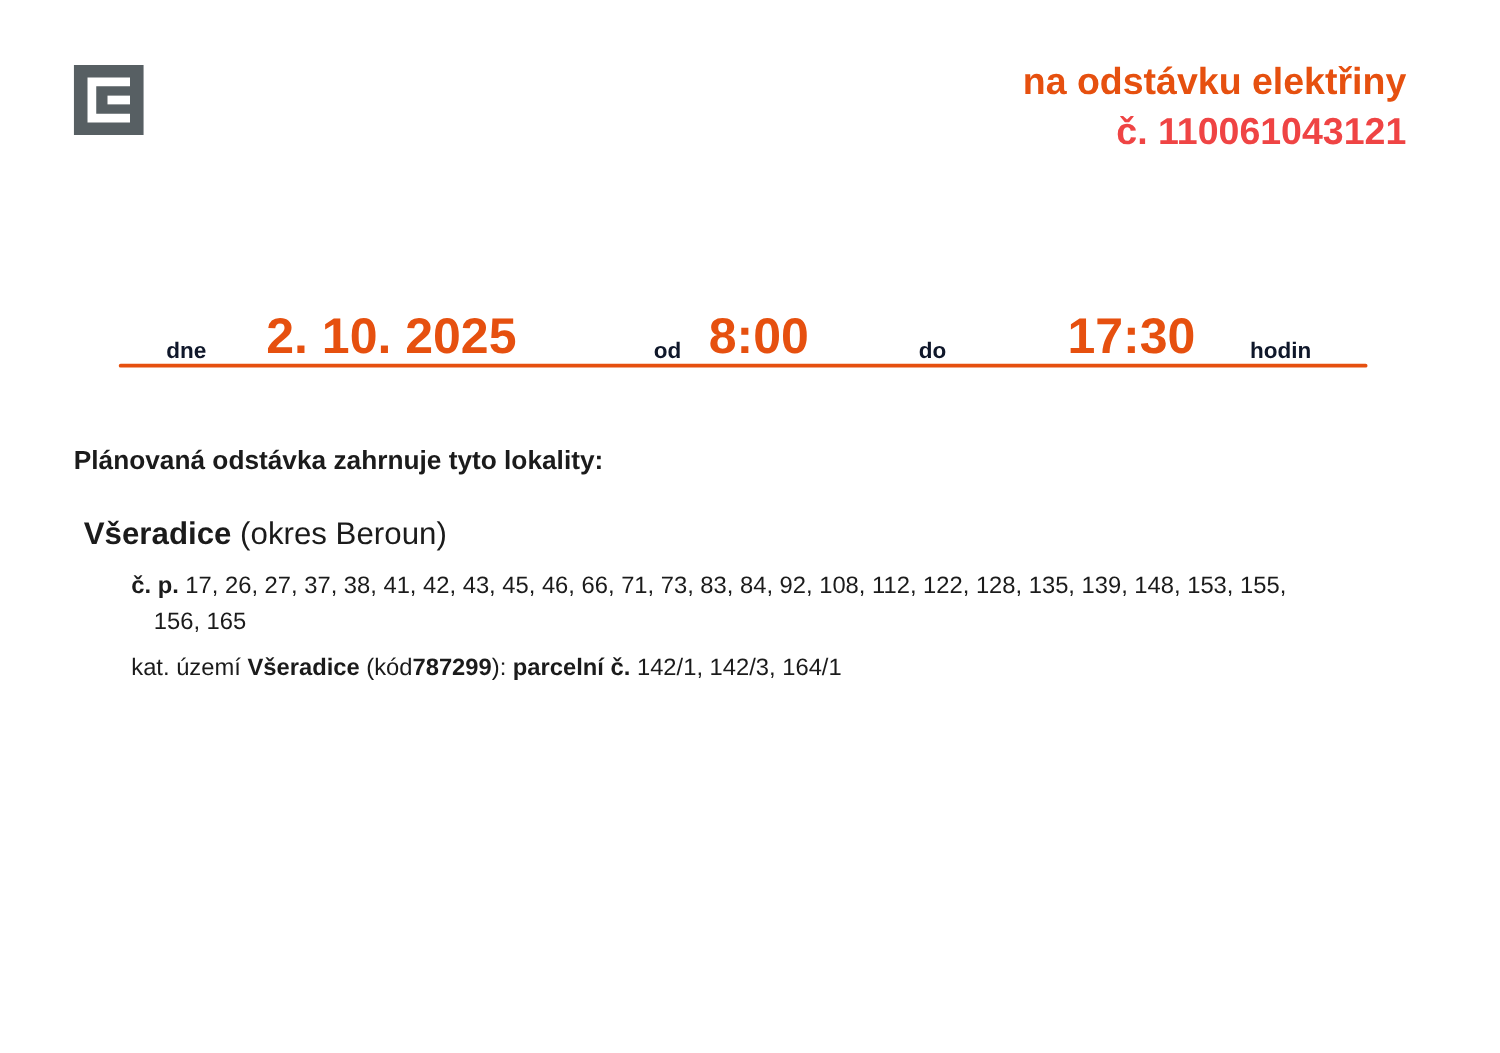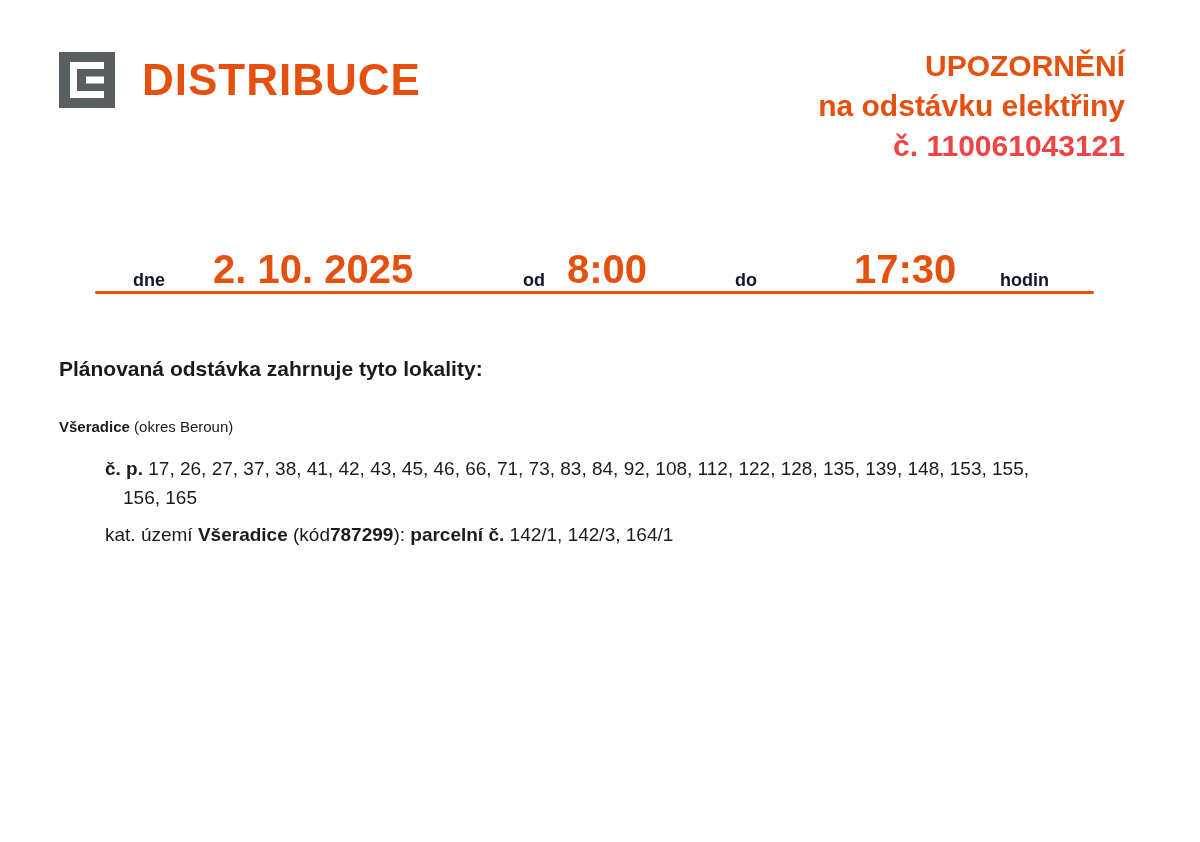--- a/index.html
+++ b/index.html
@@ -80,22 +80,23 @@
     top: 356px;
     width: 1106px;
   }
   .localities-heading {
     font-size: 21px;
     font-weight: bold;
     line-height: 26px;
   }
   .location-line {
     margin-top: 32px;
-    font-size: 15px;
+    font-size: 25px;
     line-height: 26px;
+    margin-left: 8px;
   }
   .location-name { font-weight: bold; }
   .details {
     margin-top: 14px;
     margin-left: 46px;   
     font-size: 19px;
     line-height: 29px;
     width: 1075px;
   }
   .detail-line b { font-weight: bold; }
@@ -113,25 +114,23 @@
 <div class="page">
 
   <div class="logo-block">
     <span class="logo-mark">
       <svg width="56" height="56" viewBox="0 0 56 56" aria-hidden="true">
         <rect width="56" height="56" fill="#575F63"></rect>
         <path d="M45 13.5 H14.5 V42.5 H45" fill="none" stroke="#ffffff" stroke-width="7"></path>
         <rect x="27" y="24.5" width="18" height="7" fill="#ffffff"></rect>
       </svg>
     </span>
-    <span class="logo-text">DISTRIBUCE</span>
   </div>
 
   <div class="notice-block">
-    <div class="notice-line-orange">UPOZORNĚNÍ</div>
     <div class="notice-line-orange">na odstávku elektřiny</div>
     <div class="notice-line-black">č. 110061043121</div>
   </div>
 
   <div class="schedule">
     <span class="sched-label pos-dne">dne</span>
     <span class="sched-value pos-date">2. 10. 2025</span>
     <span class="sched-label pos-od">od</span>
     <span class="sched-value pos-from">8:00</span>
     <span class="sched-label pos-do">do</span>

